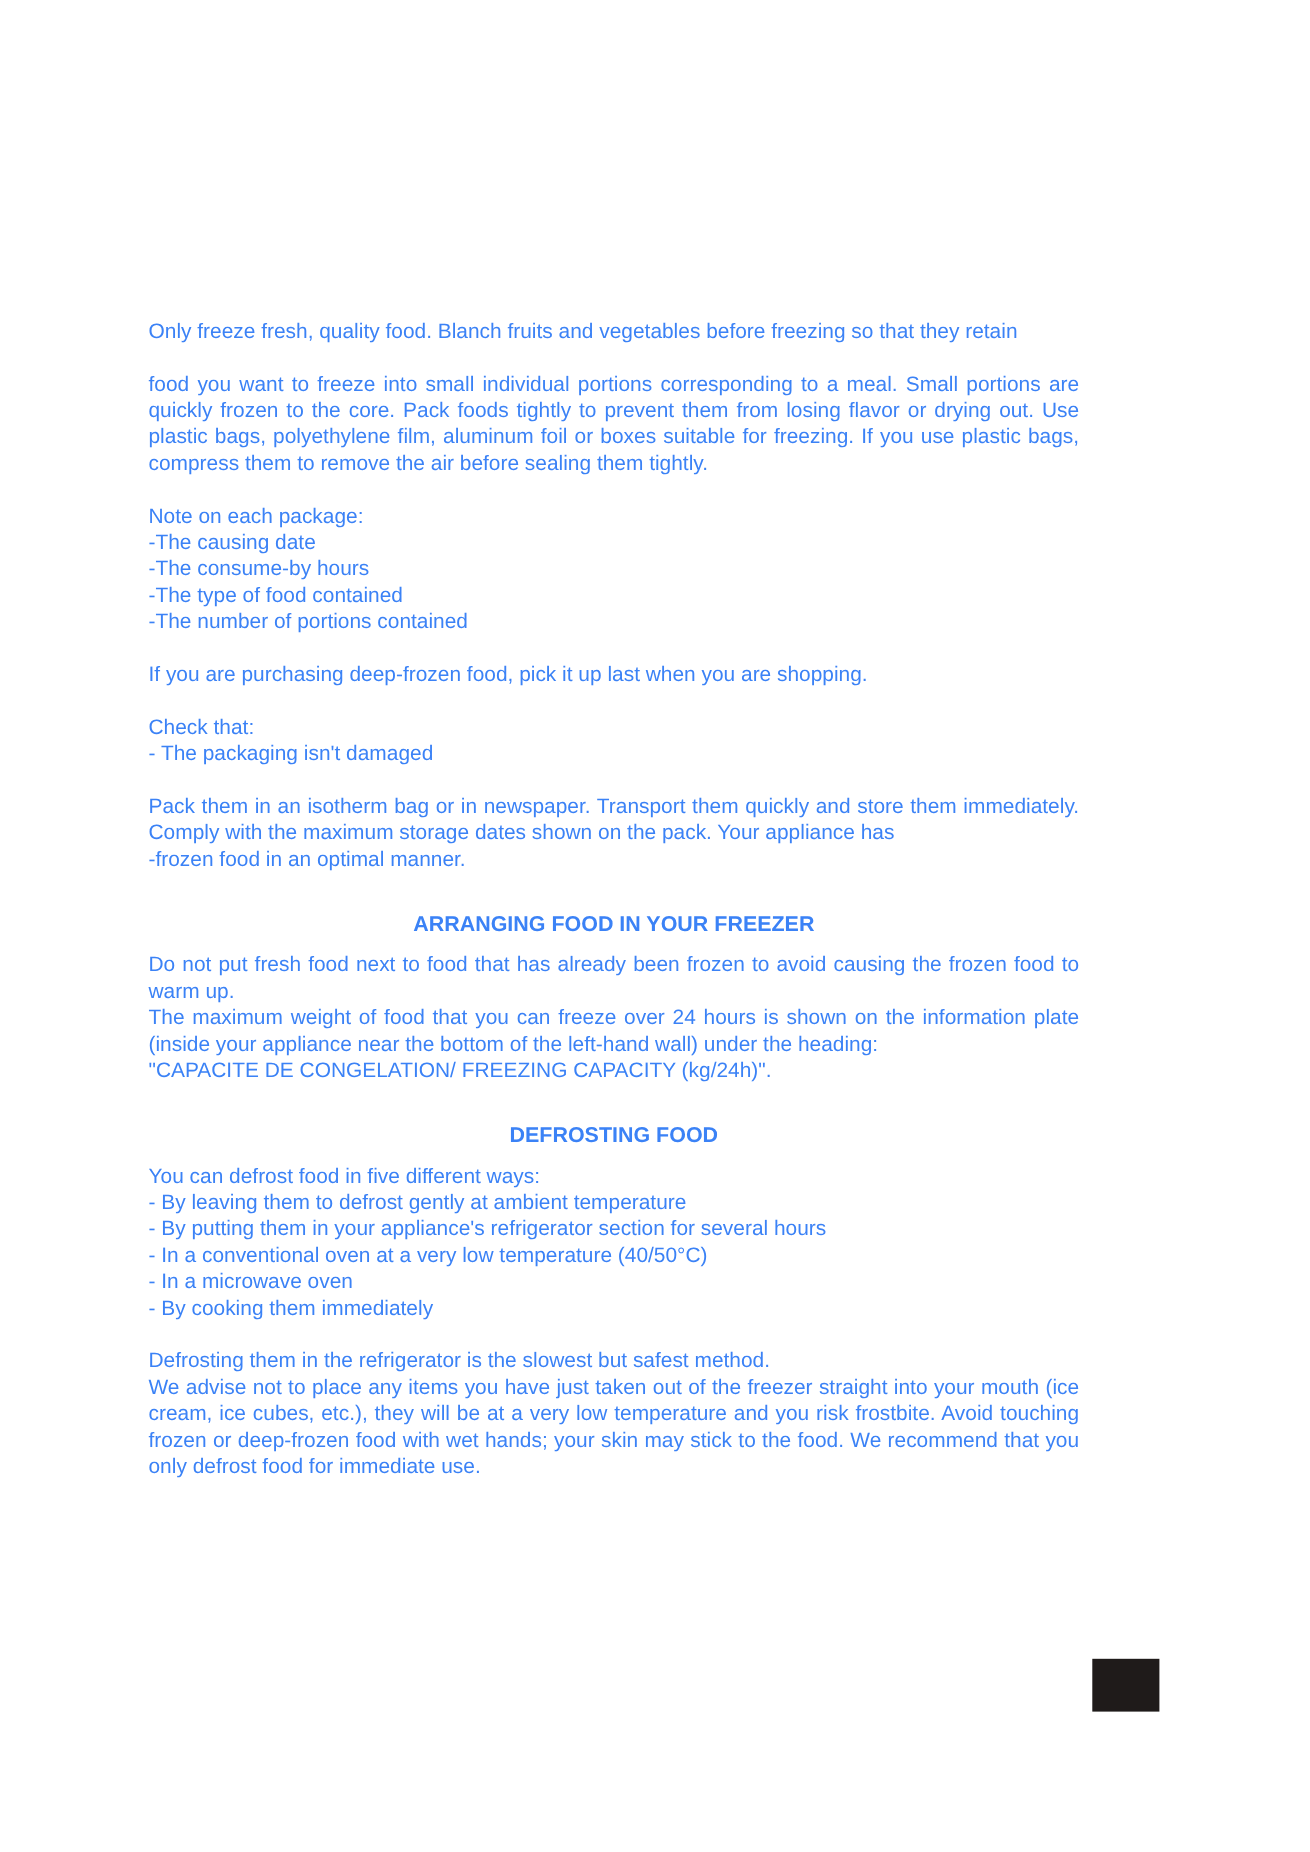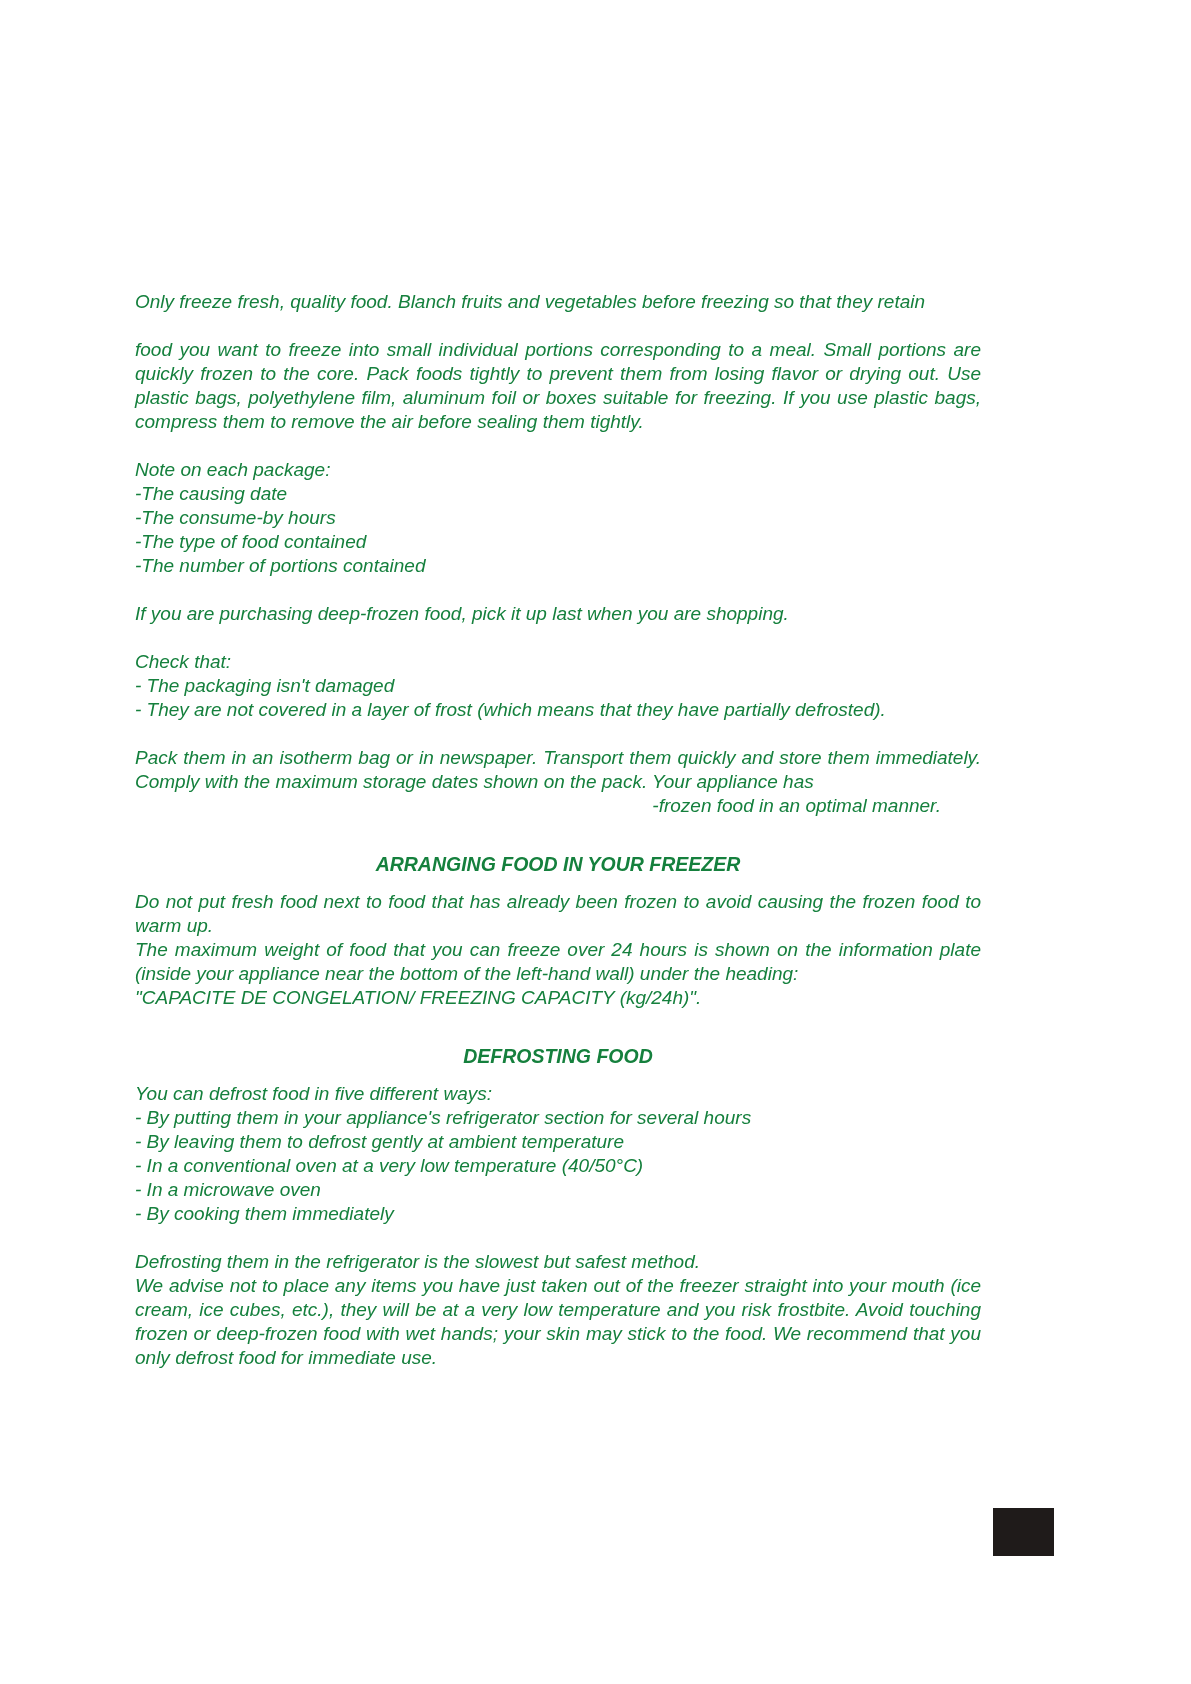--- a/index.html
+++ b/index.html
@@ -6,23 +6,22 @@
     margin: 0;
     padding: 0;
     background: #ffffff;
   }
   .page {
     position: relative;
     width: 1191px;
     height: 1684px;
     background: #ffffff;
     font-family: "Liberation Sans", "DejaVu Sans", sans-serif;
-    color: #15803d;
+    color: #3b82f6;
     overflow: hidden;
-    font-style: italic;
   }
   .content {
     position: absolute;
     top: 290px;
     left: 135px;
     width: 846px;
   }
   p, .line {
     margin: 0;
     font-size: 19px;
@@ -31,21 +30,21 @@
   .para {
     margin: 0 0 24px 0;
   }
   .justify {
     text-align: justify;
   }
   .gap {
     height: 24px;
   }
   .tail-right {
-    text-align: right;
+    text-align: left;
     padding-right: 40px;
   }
   .heading {
     font-weight: bold;
     font-size: 19.5px;
     line-height: 24px;
     margin: 34px 0 14px 0;
     text-align: center;
   }
   .page-marker {
@@ -76,39 +75,38 @@
       <p class="line">-The number of portions contained</p>
     </div>
     <div class="gap"></div>
 
     <p class="line">If you are purchasing deep-frozen food, pick it up last when you are shopping.</p>
     <div class="gap"></div>
 
     <div>
       <p class="line">Check that:</p>
       <p class="line">- The packaging isn't damaged</p>
-      <p class="line">- They are not covered in a layer of frost (which means that they have partially defrosted).</p>
     </div>
     <div class="gap"></div>
 
     <div>
       <p class="line justify">Pack them in an isotherm bag or in newspaper. Transport them quickly and store them immediately. Comply with the maximum storage dates shown on the pack. Your appliance has</p>
       <p class="line tail-right">-frozen food in an optimal manner.</p>
     </div>
 
     <p class="heading">ARRANGING FOOD IN YOUR FREEZER</p>
     <p class="line justify">Do not put fresh food next to food that has already been frozen to avoid causing the frozen food to warm up.</p>
     <p class="line justify">The maximum weight of food that you can freeze over 24 hours is shown on the information plate (inside your appliance near the bottom of the left-hand wall) under the heading:</p>
     <p class="line">"CAPACITE DE CONGELATION/ FREEZING CAPACITY (kg/24h)".</p>
 
     <p class="heading">DEFROSTING FOOD</p>
     <div>
       <p class="line">You can defrost food in five different ways:</p>
+      <p class="line">- By leaving them to defrost gently at ambient temperature</p>
       <p class="line">- By putting them in your appliance's refrigerator section for several hours</p>
-      <p class="line">- By leaving them to defrost gently at ambient temperature</p>
       <p class="line">- In a conventional oven at a very low temperature (40/50°C)</p>
       <p class="line">- In a microwave oven</p>
       <p class="line">- By cooking them immediately</p>
     </div>
     <div class="gap"></div>
 
     <div>
       <p class="line">Defrosting them in the refrigerator is the slowest but safest method.</p>
       <p class="line justify">We advise not to place any items you have just taken out of the freezer straight into your mouth (ice cream, ice cubes, etc.), they will be at a very low temperature and you risk frostbite. Avoid touching frozen or deep-frozen food with wet hands; your skin may stick to the food. We recommend that you only defrost food for immediate use.</p>
     </div>

